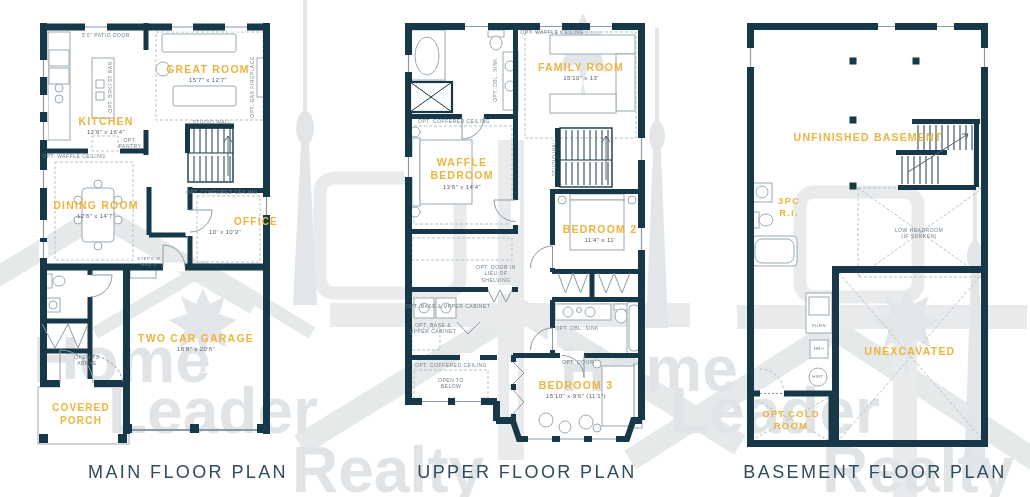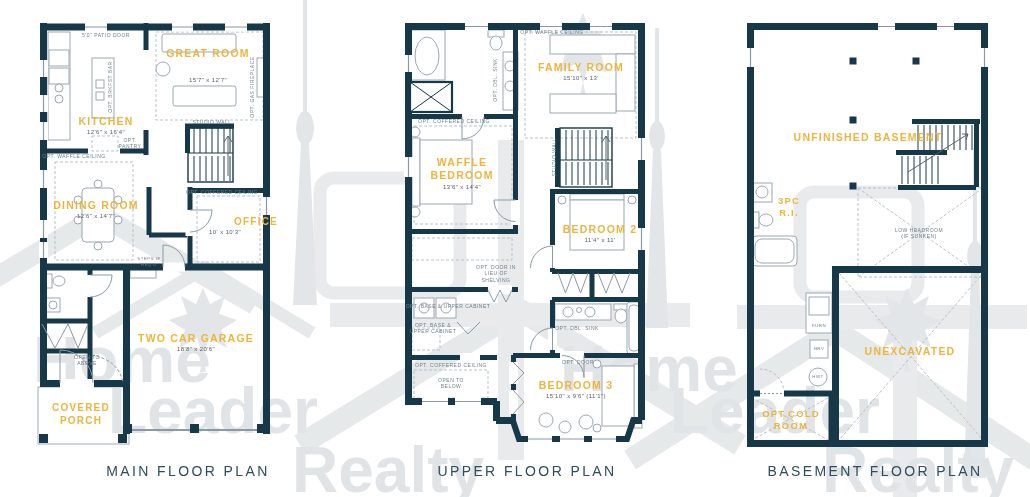--- a/index.html
+++ b/index.html
@@ -12,21 +12,21 @@
   #plan-upper{left:400px;width:265px;height:480px;}
   #plan-basement{left:740px;width:255px;height:480px;}
   .lbl{position:absolute;transform:translate(-50%,-50%);text-align:center;white-space:nowrap;
        line-height:1.25;z-index:2;}
   .room{color:#edb53e;font-weight:bold;font-size:10px;letter-spacing:1.2px;}
   .room.big{font-size:10.5px;}
   .dims{color:#53626c;font-size:6px;letter-spacing:0.4px;}
   .note{color:#70808a;font-size:5px;letter-spacing:0.5px;}
   .wrap{white-space:normal;}
   .vert{transform:translate(-50%,-50%) rotate(-90deg);}
-  .title{color:#2e4d5e;font-size:14px;letter-spacing:2.4px;white-space:nowrap;}
+  .title{color:#2e4d5e;font-size:18px;letter-spacing:2.4px;white-space:nowrap;}
 </style>
 </head>
 <body>
 
 <svg id="watermark" width="1030" height="497" viewBox="0 0 1030 497">
   <g fill="none" stroke="#e6e9ea" stroke-width="20">
     <path d="M-50 305 L100 215 L255 305"></path>
     <path d="M95 333 L205 268 L312 333" stroke-width="13"></path>
     <path d="M300 445 L520 310 L740 445" stroke-width="22"></path>
     <path d="M630 460 L835 330 L1035 460" stroke-width="22"></path>
@@ -143,21 +143,21 @@
       <g fill="#163849">
         <rect x="93" y="414" width="9" height="9"></rect>
           <rect x="160" y="414" width="9" height="9"></rect>
           <rect x="227" y="414" width="9" height="9"></rect>
         <rect x="9" y="424" width="9" height="9"></rect>
           <rect x="88" y="424" width="9" height="9"></rect>
       </g>
     </g>
   </svg>
   <div class="lbl note" style="left:76px;top:25px;">5'0" PATIO DOOR</div>
-  <div class="lbl room big" style="left:178px;top:44px;">GREAT ROOM</div>
+  <div class="lbl room big" style="left:178px;top:60px;">GREAT ROOM</div>
   <div class="lbl dims" style="left:178px;top:71px;">15'7" x 12'7"</div>
   <div class="lbl note vert" style="left:222px;top:77px;">OPT. GAS FIREPLACE</div>
   <div class="lbl note vert" style="left:80px;top:77px;">OPT. BRKFST BAR</div>
   <div class="lbl room big" style="left:76px;top:112px;">KITCHEN</div>
   <div class="lbl dims" style="left:76px;top:123px;">12'6" x 16'4"</div>
   <div class="lbl note wrap" style="left:100px;top:133px;width:30px;">OPT. PANTRY</div>
   <div class="lbl note" style="left:182px;top:112px;">STUDIO WALL</div>
   <div class="lbl note" style="left:44px;top:146px;">OPT. WAFFLE CEILING</div>
   <div class="lbl room big" style="left:66px;top:196px;">DINING ROOM</div>
   <div class="lbl dims" style="left:66px;top:207px;">12'6" x 14'7"</div>

